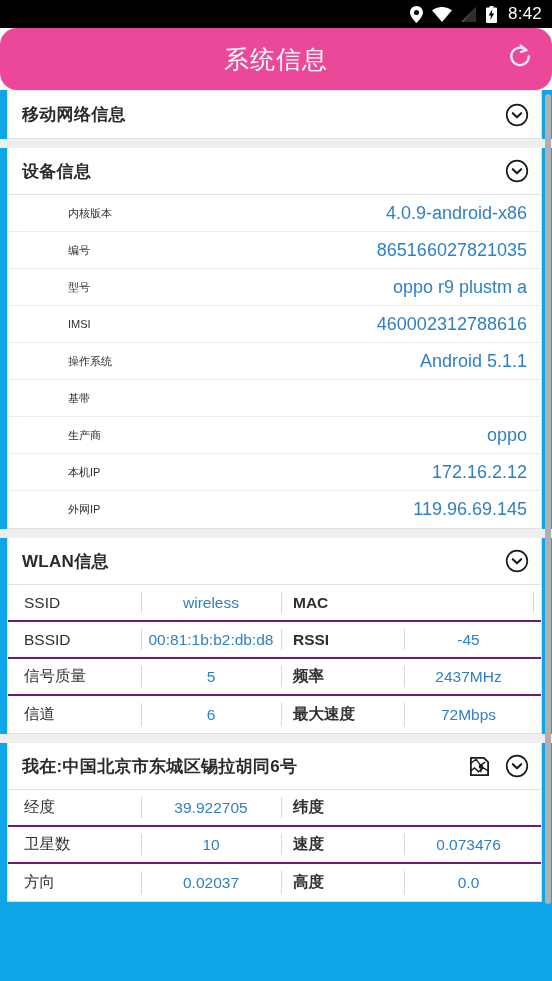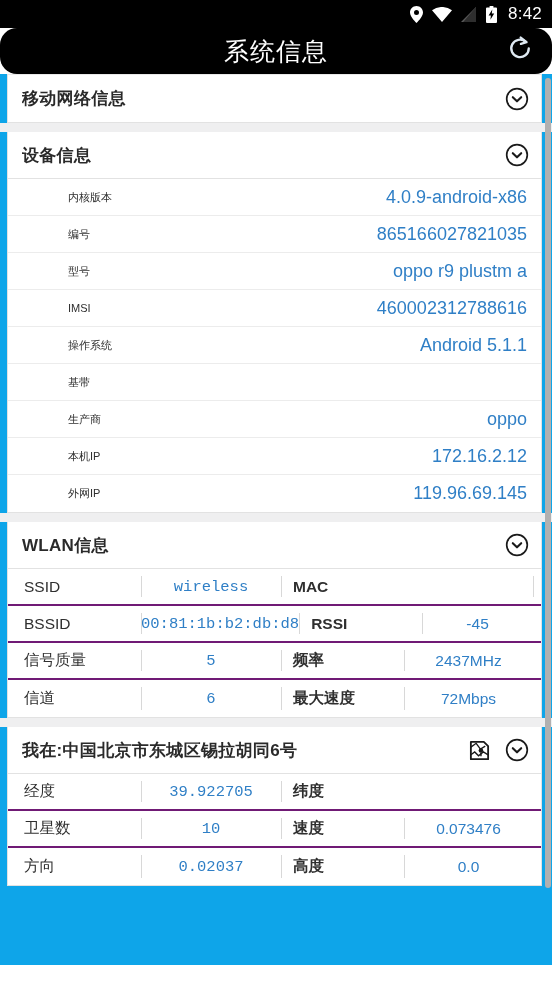--- a/index.html
+++ b/index.html
@@ -17,21 +17,21 @@
     padding-right: 10px; gap: 9px;
   }
   .statusbar .si { display: flex; align-items: center; }
   .statusbar .clock {
     color: #ffffff; font-size: 17px; letter-spacing: .2px;
     margin-left: 2px; font-weight: 400;
   }
 
   
   .appbar {
-    height: 46px; background: #000000;
+    height: 62px; background: #ec4899;
     display: flex; align-items: center; position: relative; border-radius: 17px;
   }
   .appbar-title {
     position: absolute; left: 0; right: 0; text-align: center;
     color: #ffffff; font-size: 25px; font-weight: 400; letter-spacing: 1px;
   }
   .appbar-action {
     position: absolute; right: 14px; top: 50%; transform: translateY(-50%);
     width: 36px; height: 36px; display: flex; align-items: center; justify-content: center;
     cursor: pointer;
@@ -91,21 +91,21 @@
   .row4 {
     height: 37px; display: flex; align-items: stretch;
     border-bottom: 2px solid #701a75;
   }
   .row4:last-child { border-bottom: none; }
   .c {
     display: flex; align-items: center;
     font-size: 15.5px; position: relative;
   }
   .c.lab { flex: 0 0 133px; padding-left: 16px; color: #2f2f2f; }
-  .c.vlu { flex: 0 0 140px; justify-content: center; color: #2f7fc6; font-family: Liberation Mono, monospace; }
+  .c.vlu { flex: 0 0 140px; justify-content: center; color: #2f7fc6; }
   .c.lab2 { flex: 0 0 123px; padding-left: 12px; color: #2f2f2f; font-weight: bold; }
   .c.vlu2 { flex: 1 1 auto; justify-content: center; color: #2f7fc6; }
   .c.sep::before {
     content: ""; position: absolute; left: 0; top: 7px; bottom: 7px;
     width: 1px; background: #d8d8d8;
   }
   .row4 .tail {
     flex: 0 0 8px; position: relative;
   }
   .row4 .tail::before {

